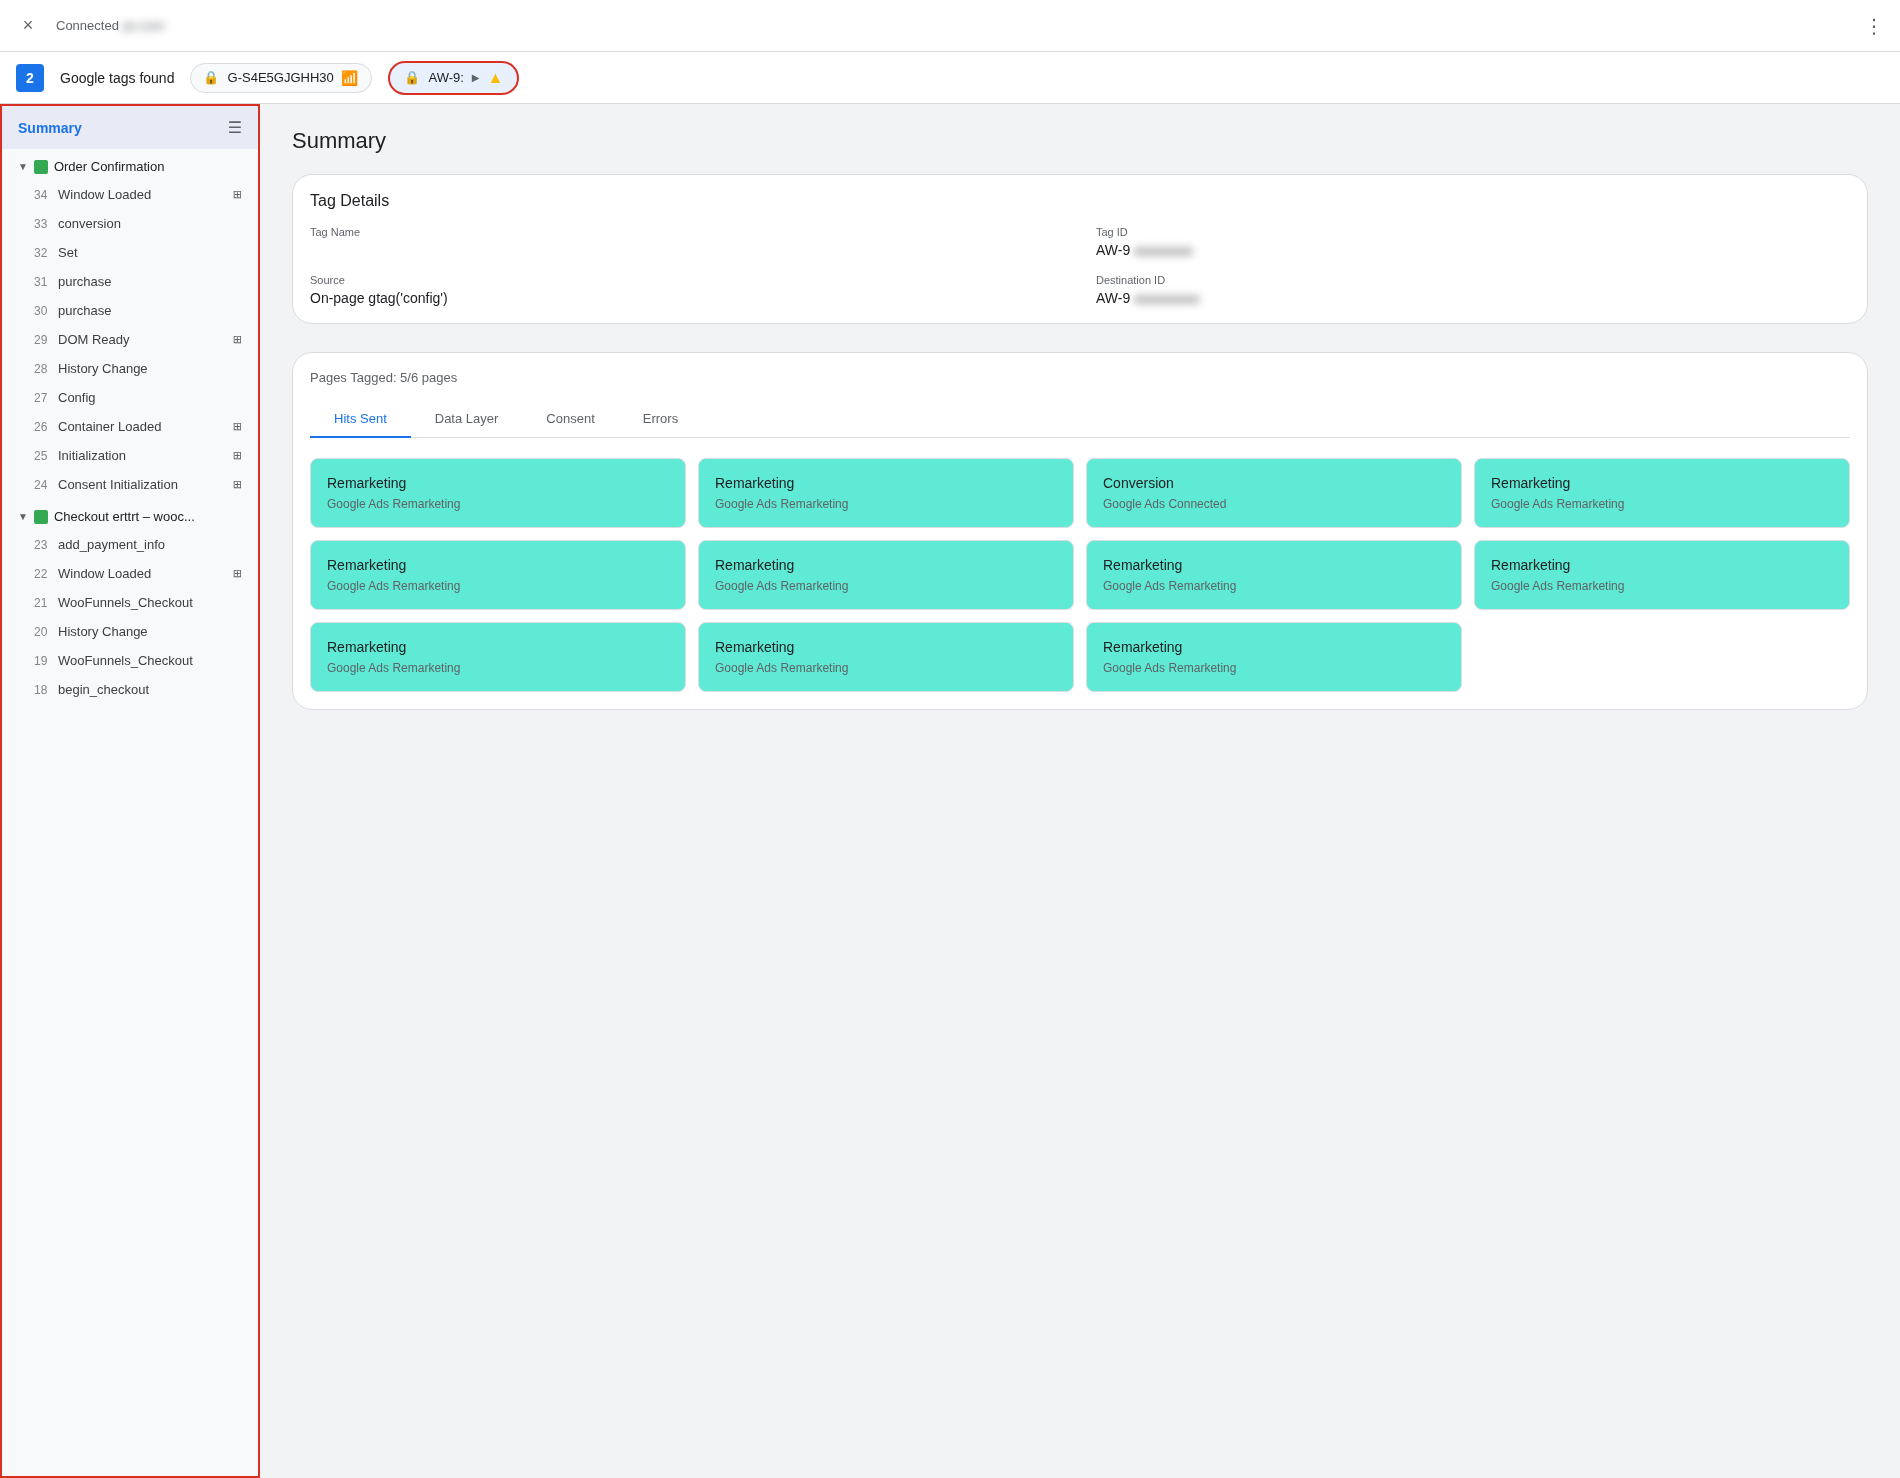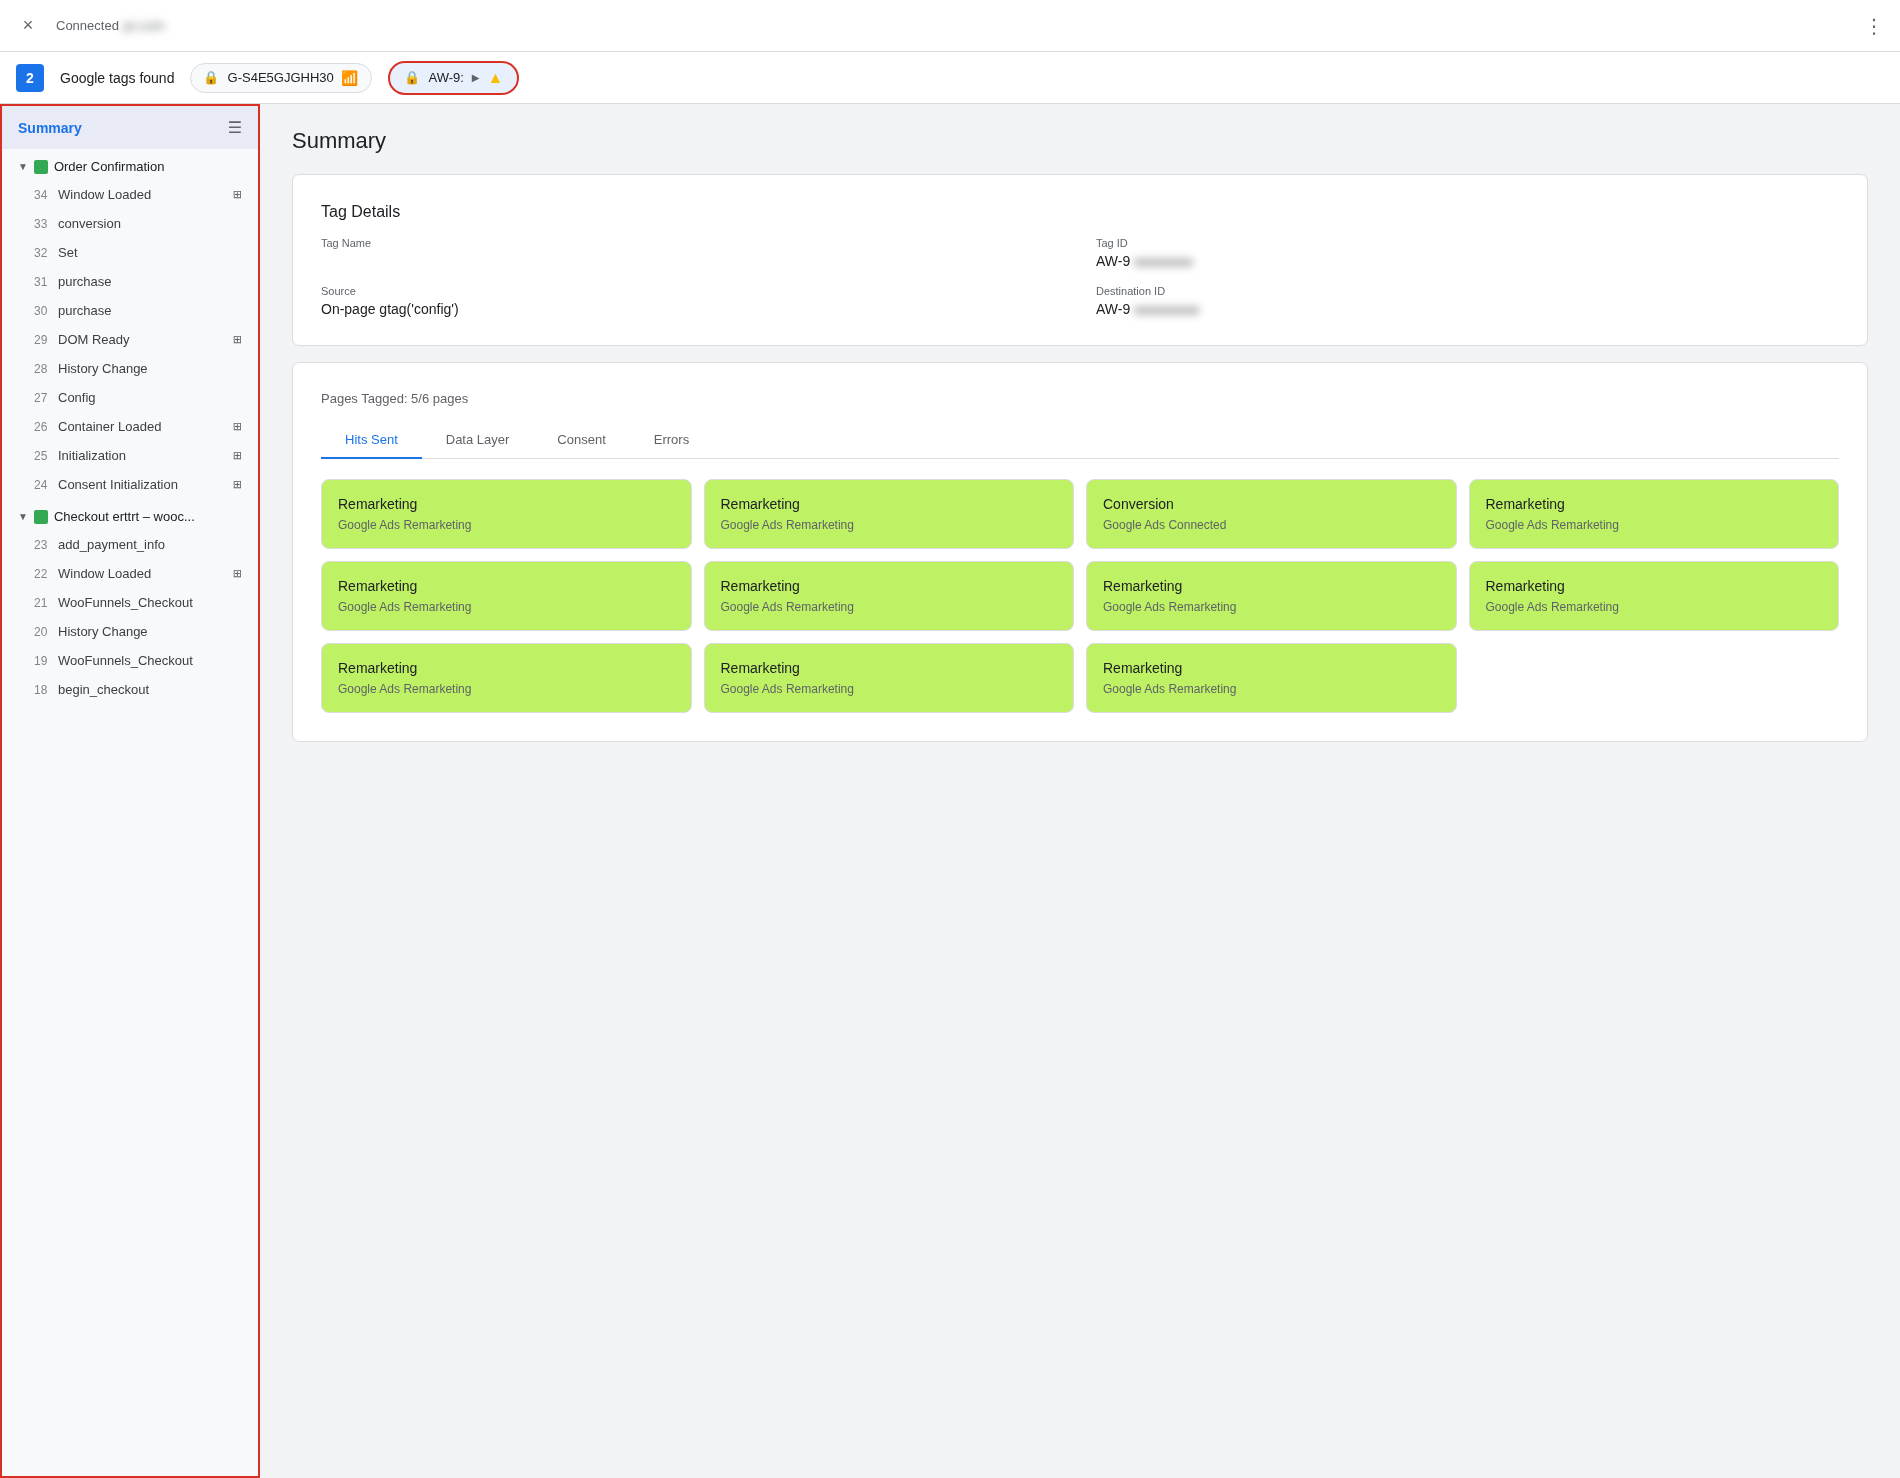--- a/index.html
+++ b/index.html
@@ -67,22 +67,22 @@
     .sidebar-item .item-num { color: #80868b; min-width: 24px; font-size: 12px; }
     .sidebar-item .item-label { flex: 1; }
     .sidebar-item .item-icon { color: #5f6368; font-size: 11px; margin-left: 4px; }
 
     
     .content { flex: 1; padding: 24px 32px; overflow-y: auto; background: #f1f3f4; }
     .content-title { font-size: 22px; font-weight: 400; color: #202124; margin-bottom: 20px; }
 
     
     .card {
-      background: #fff; border-radius: 7px; border: 1px solid #dadce0;
-      padding: 28px; margin-bottom: 16px;
+      background: #fff; border-radius: 20px; border: 1px solid #dadce0;
+      padding: 17px; margin-bottom: 28px;
     }
     .card-title { font-size: 16px; font-weight: 500; margin-bottom: 16px; }
     .tag-details-grid { display: grid; grid-template-columns: 1fr 1fr; gap: 16px 32px; }
     .detail-label { font-size: 11px; color: #5f6368; margin-bottom: 4px; }
     .detail-value { font-size: 14px; color: #202124; }
 
     
     .output-header { display: flex; align-items: center; gap: 8px; margin-bottom: 6px; }
     .output-title { font-size: 16px; font-weight: 500; }
     .info-icon { width: 18px; height: 18px; border-radius: 50%; border: 1px solid #5f6368; display: flex; align-items: center; justify-content: center; font-size: 11px; color: #5f6368; cursor: pointer; }
@@ -92,21 +92,21 @@
     .tabs { display: flex; border-bottom: 1px solid #dadce0; margin-bottom: 20px; }
     .tab {
       padding: 10px 24px; font-size: 13px; cursor: pointer; color: #5f6368;
       border-bottom: 2px solid transparent; margin-bottom: -1px;
     }
     .tab.active { color: #1a73e8; border-bottom-color: #1a73e8; font-weight: 500; }
 
     
     .hits-grid { display: grid; grid-template-columns: repeat(4, 1fr); gap: 12px; }
     .hit-card {
-      background: #bef264; border: 1px solid #dadce0; border-radius: 8px;
+      background: #5eead4; border: 1px solid #dadce0; border-radius: 8px;
       padding: 16px; cursor: pointer;
     }
     .hit-card-title { font-size: 14px; font-weight: 500; margin-bottom: 6px; color: #202124; }
     .hit-card-subtitle { font-size: 12px; color: #5f6368; }
   </style>
 </head>
 <body>
 
 <div class="top-bar">
   <span class="close-btn">×</span>

